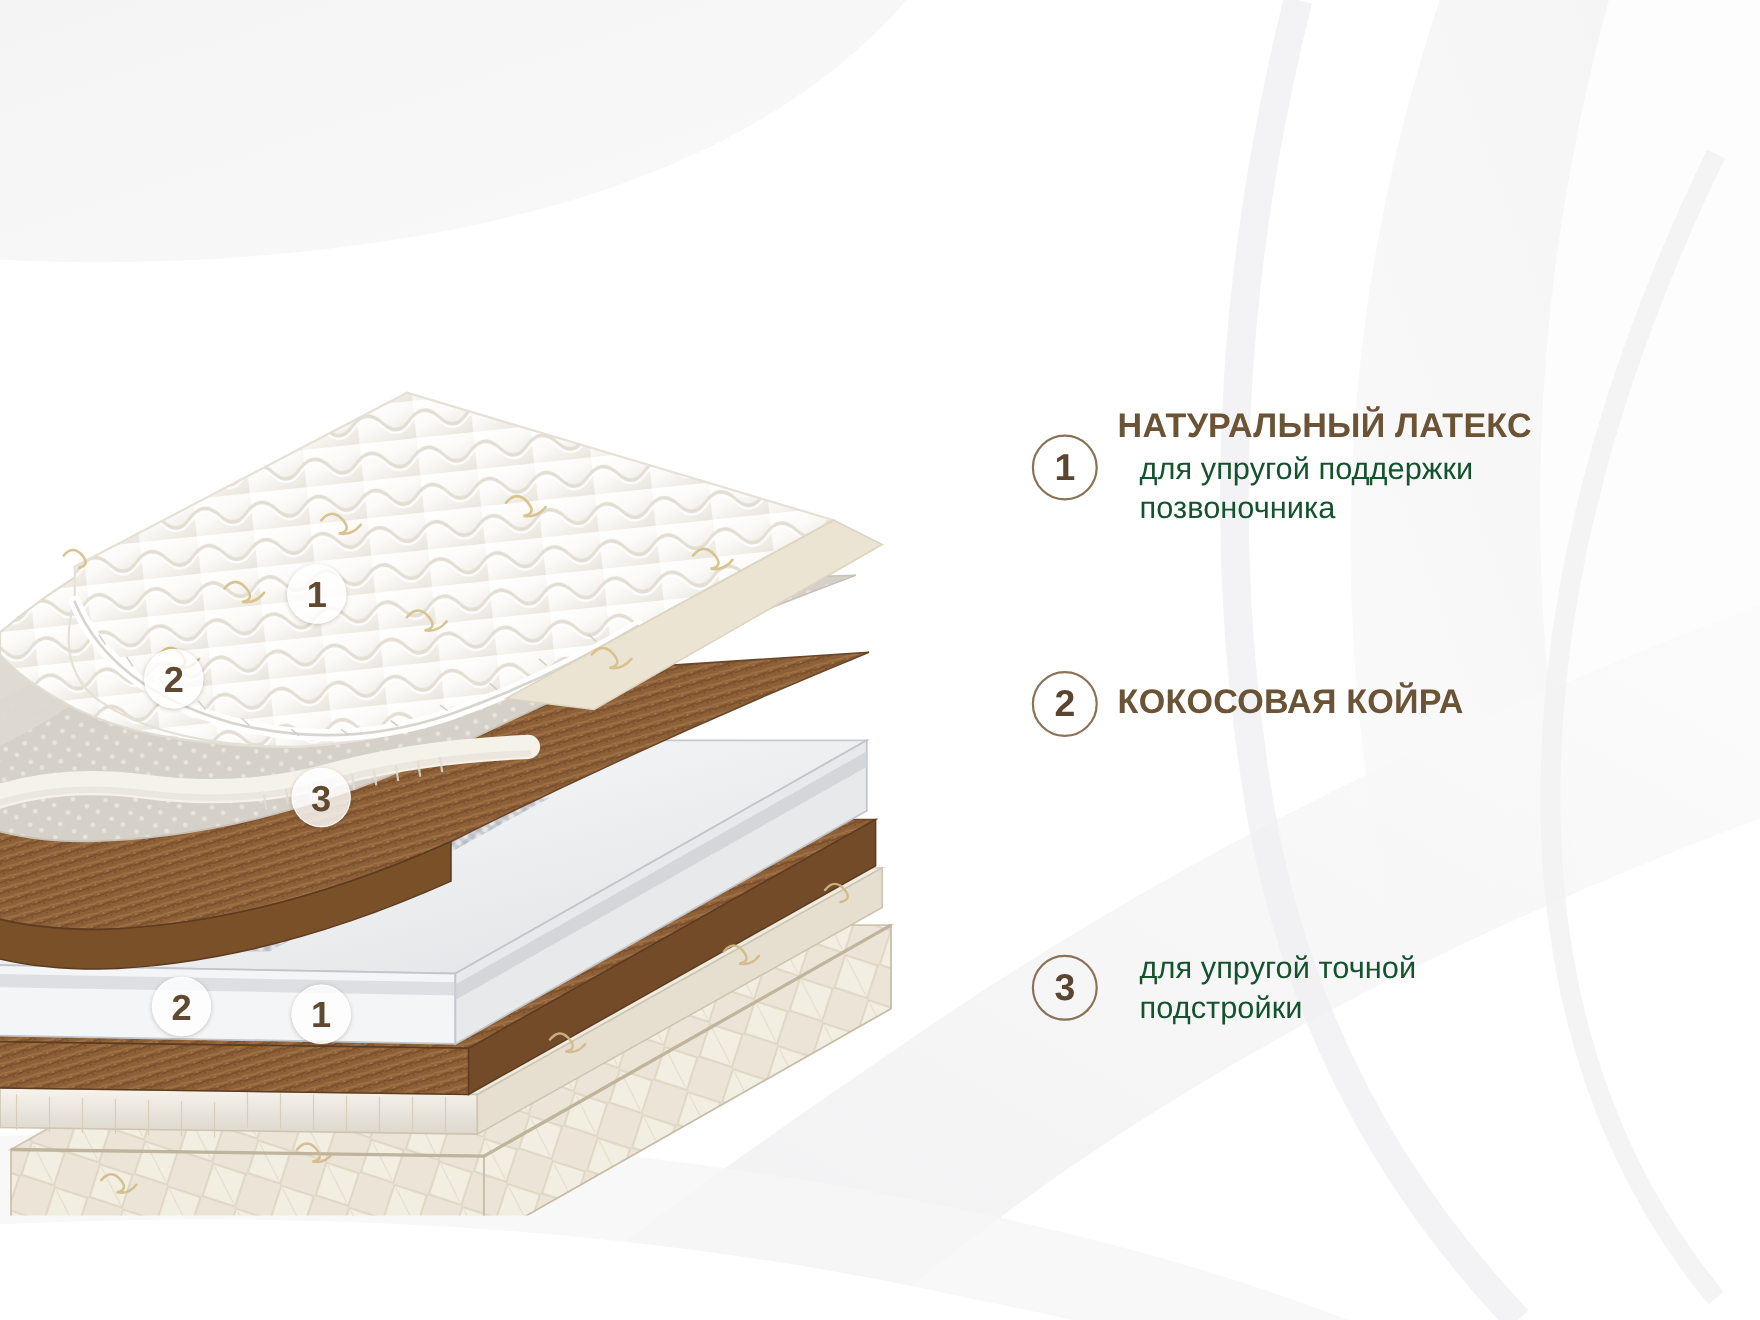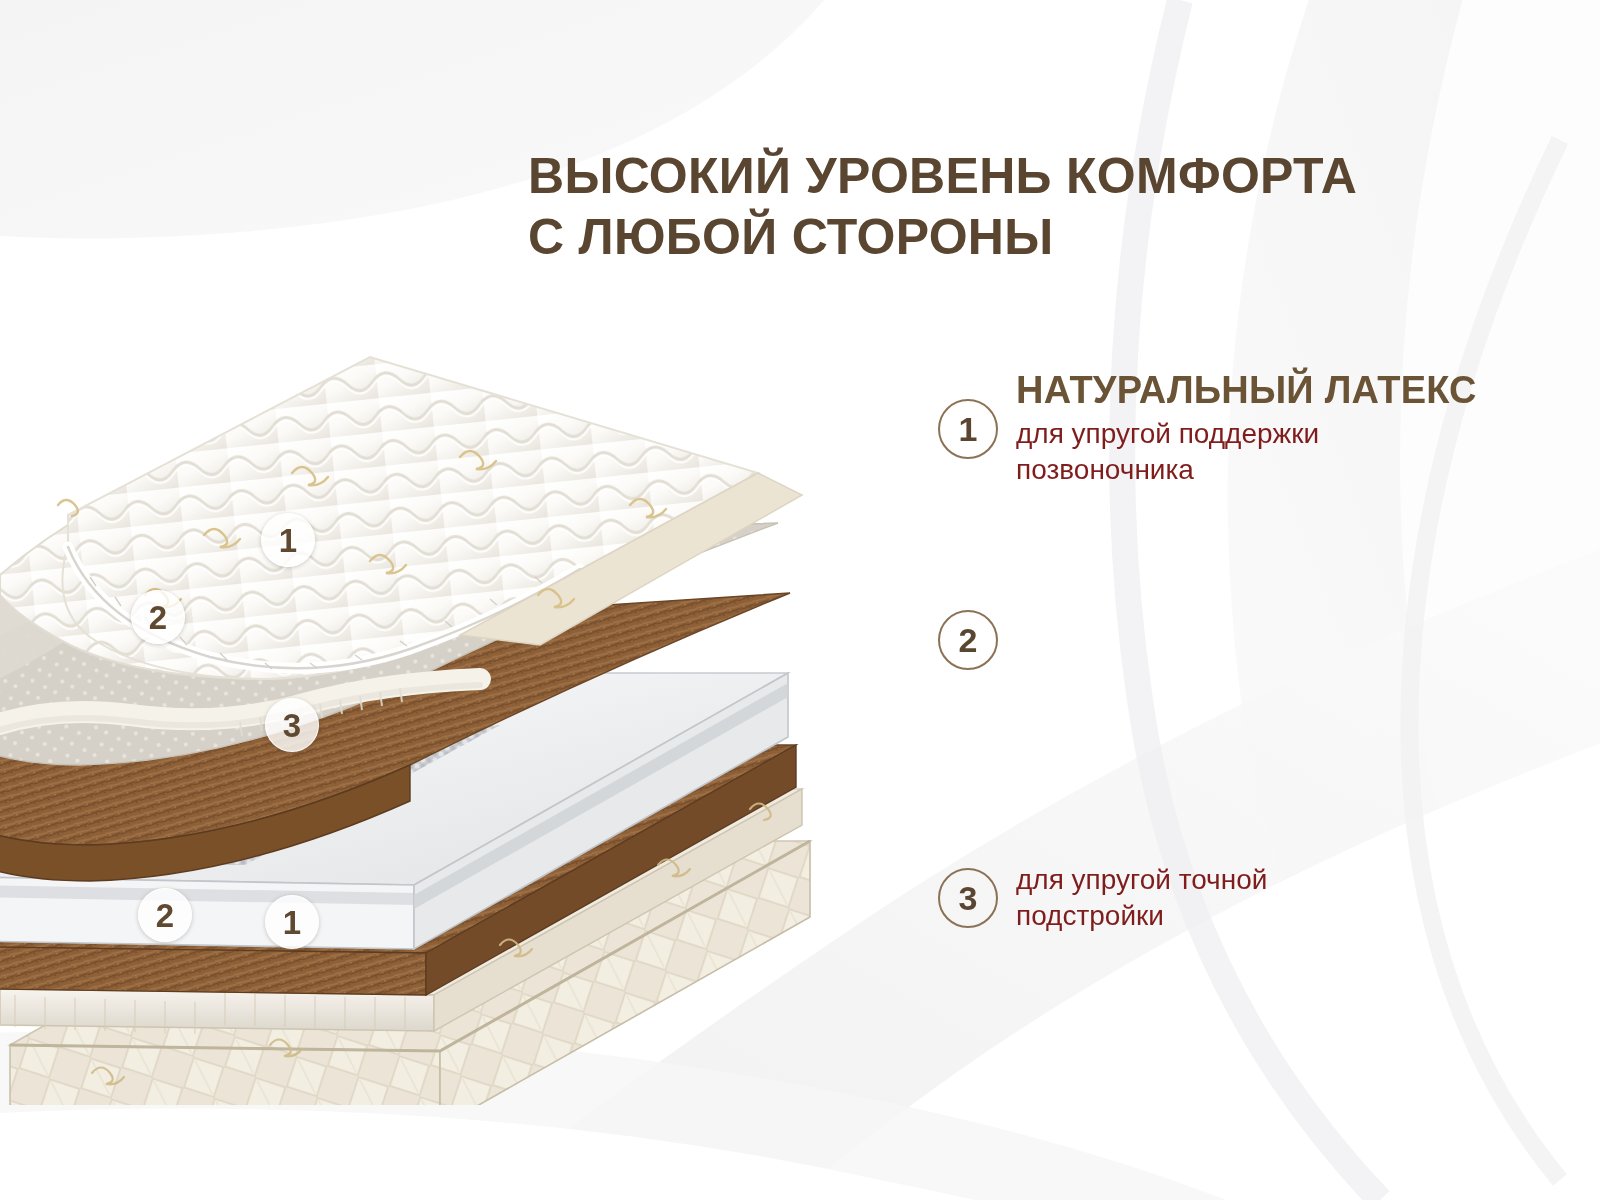--- a/index.html
+++ b/index.html
@@ -70,33 +70,34 @@
     font-weight: bold;
     display: flex;
     align-items: center;
     justify-content: center;
     line-height: 1;
     background: transparent;
   }
   .f-text { flex: 1 1 auto; }
   .f-title {
     color: #6b5336;
-    font-size: 38px;
+    font-size: 31px;
     font-weight: bold;
     letter-spacing: 0.2px;
     text-transform: uppercase;
     line-height: 1.1;
     margin-bottom: 4px;
     white-space: nowrap;
   }
   .f-desc {
-    color: #7f1d1d;
+    color: #14532d;
     font-size: 28px;
     line-height: 1.28;
     white-space: pre-line;
+    margin-left: 20px;
   }
 
   
   #mattress {
     position: absolute;
     left: -60px;
     top: 205px;
     width: 920px;
     height: 900px;
   }
@@ -349,37 +350,36 @@
       </g>
     </svg>
   </div>
 
   <div class="callout co-a">1</div>
   <div class="callout co-b">2</div>
   <div class="callout co-c">3</div>
   <div class="callout co-d">2</div>
   <div class="callout co-e">1</div>
 
-  <h1 class="headline">ВЫСОКИЙ УРОВЕНЬ КОМФОРТА
-С ЛЮБОЙ СТОРОНЫ</h1>
 
   <div class="features">
 
     <div class="feature feature-1">
       <div class="f-badge">1</div>
       <div class="f-text">
         <div class="f-title">НАТУРАЛЬНЫЙ ЛАТЕКС</div>
         <div class="f-desc">для упругой поддержки
 позвоночника</div>
       </div>
     </div>
 
     <div class="feature feature-2">
       <div class="f-badge">2</div>
       <div class="f-text">
+        <div class="f-title">КОКОСОВАЯ КОЙРА</div>
       </div>
     </div>
 
     <div class="feature feature-3">
       <div class="f-badge">3</div>
       <div class="f-text">
         <div class="f-desc">для упругой точной
 подстройки</div>
       </div>
     </div>

